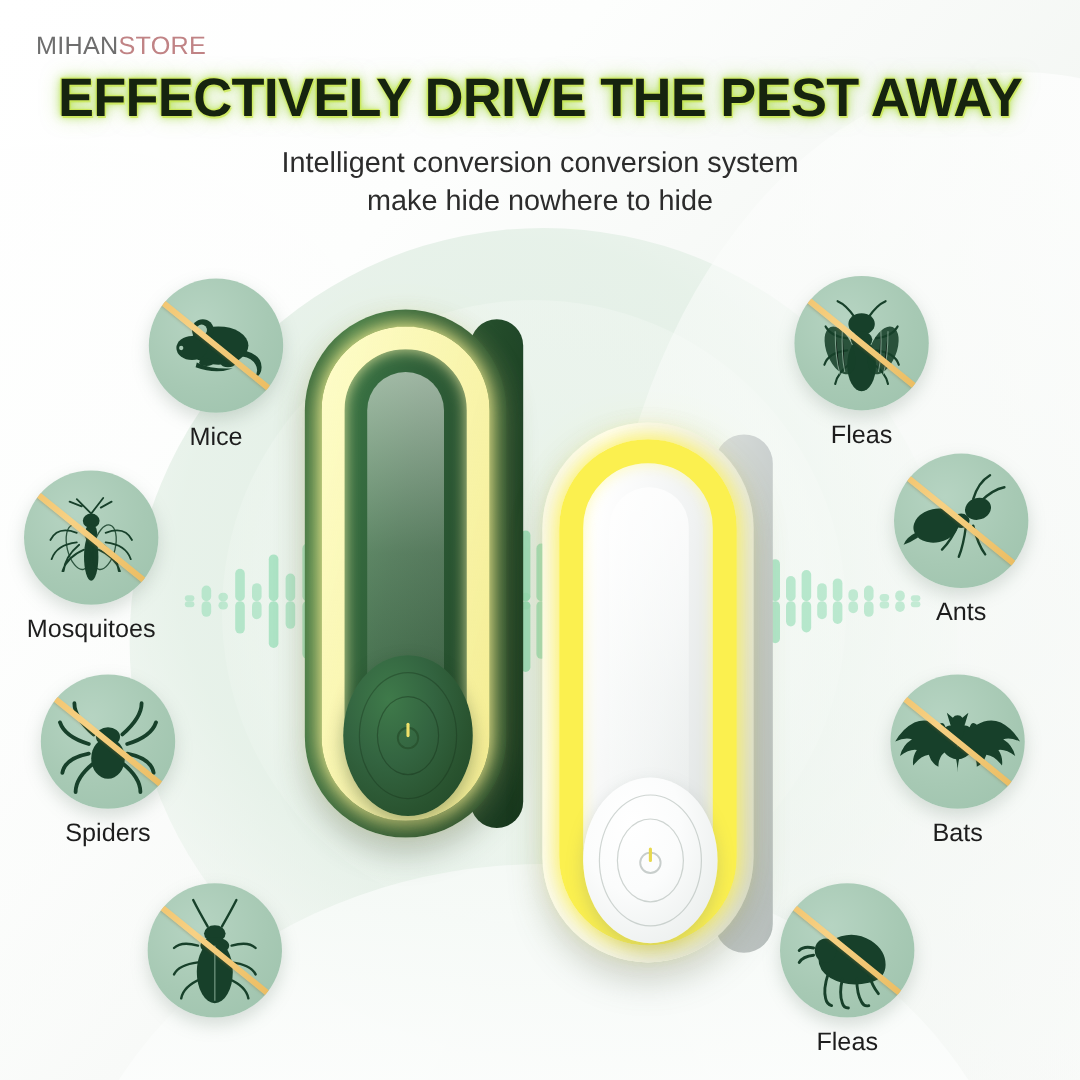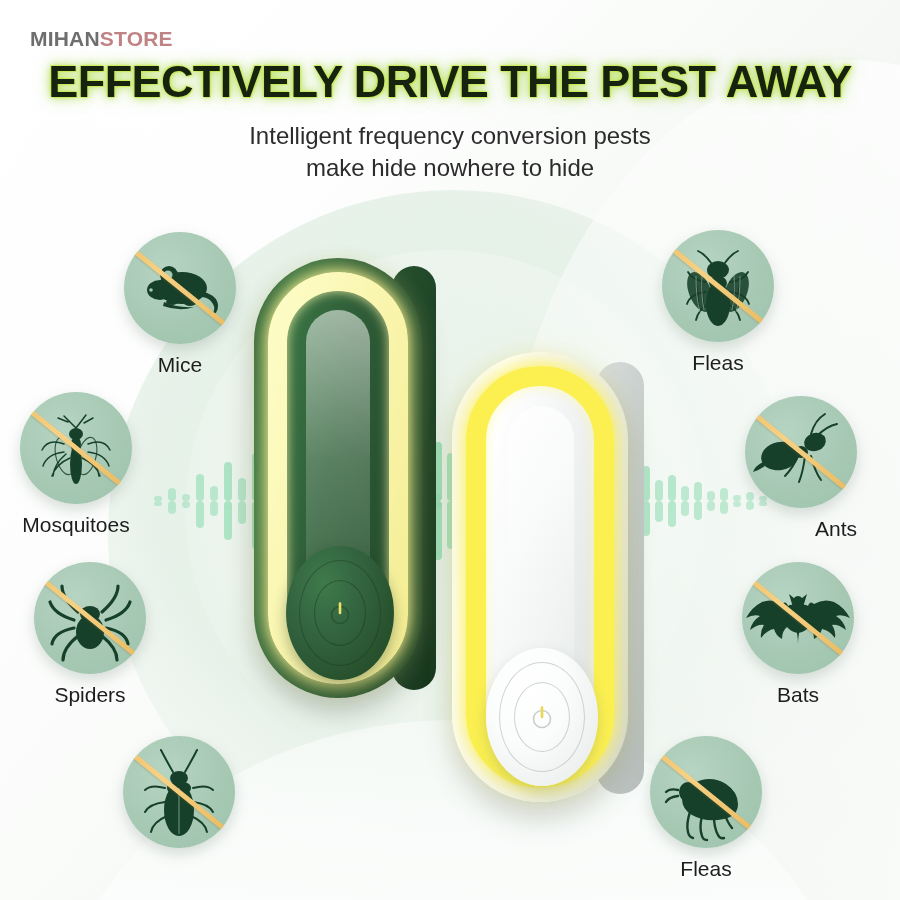--- a/index.html
+++ b/index.html
@@ -63,21 +63,21 @@
     width:810px; height:700px;
     border-radius:50%;
     background:linear-gradient(180deg,rgba(246,250,247,0.9) 0%,rgba(255,255,255,0.9) 40%);
     box-shadow:0 -2px 0 rgba(220,230,222,0.55) inset;
     pointer-events:none;
   }
 
   
   #logo {
     position:absolute; left:30px; top:27px;
-    font-size:21px; font-weight:700; letter-spacing:0.2px;
+    font-size:21px; font-weight:400; letter-spacing:0.2px;
     white-space:nowrap; z-index:40;
   }
   #logo .a { color:#6e6e6e; }
   #logo .b { color:#c08385; }
 
   
   #headline {
     position:absolute; left:0; top:56px; width:900px;
     text-align:center;
     font-size:45px; font-weight:700;
@@ -413,21 +413,21 @@
       </div>
     </div>
 
   <div id="logo">
     <span class="a">MIHAN</span><span class="b">STORE</span>
   </div>
 
   <div id="headline">EFFECTIVELY DRIVE THE PEST AWAY</div>
 
   <div id="subtitle">
-    <div>Intelligent frequency conversion pests</div>
+    <div>Intelligent conversion conversion system</div>
     <div>make hide nowhere to hide</div>
   </div>
 
   <div class="device" id="device-green">
     <div class="side"></div>
     <div class="shell"></div>
     <div class="window"></div>
     <div class="glowring"></div>
     <div class="dev-knob">
       <div class="dev-knob-ring r1"></div>
@@ -548,21 +548,21 @@
       <ellipse cx="74" cy="62" rx="11" ry="21" transform="rotate(22 74 62)"></ellipse>
     </g>
     <g stroke="#a7c9b4" stroke-width="0.9" opacity="0.65">
       <path d="M34 46 q0 22 4 36 M40 44 q-1 22 2 36 M78 46 q0 22 -4 36 M72 44 q1 22 -2 36"></path>
     </g>
           </svg>
           <div class="slash"></div>
         </div>
         <div class="lbl">Fleas</div>
       </div>
-      <div class="pest" style="left: 745px; top: 396px; text-align: right;">
+      <div class="pest" style="left: 745px; top: 378px;">
         <div class="disc">
           <svg viewBox="0 0 112 112">
     <g stroke="#17402a" fill="none" stroke-width="2" stroke-linecap="round">
       <path d="M66 38 q4 -14 14 -20 M72 40 q10 -10 20 -12"></path>
       <path d="M54 58 q-6 14 -14 22 M60 60 q-2 16 -6 26 M66 60 q4 16 10 24"></path>
       <path d="M48 54 q-10 8 -16 10"></path>
     </g>
     <g fill="#17402a">
       <ellipse cx="70" cy="46" rx="11" ry="9" transform="rotate(-18 70 46)"></ellipse>
       <ellipse cx="56" cy="56" rx="7" ry="6"></ellipse>

